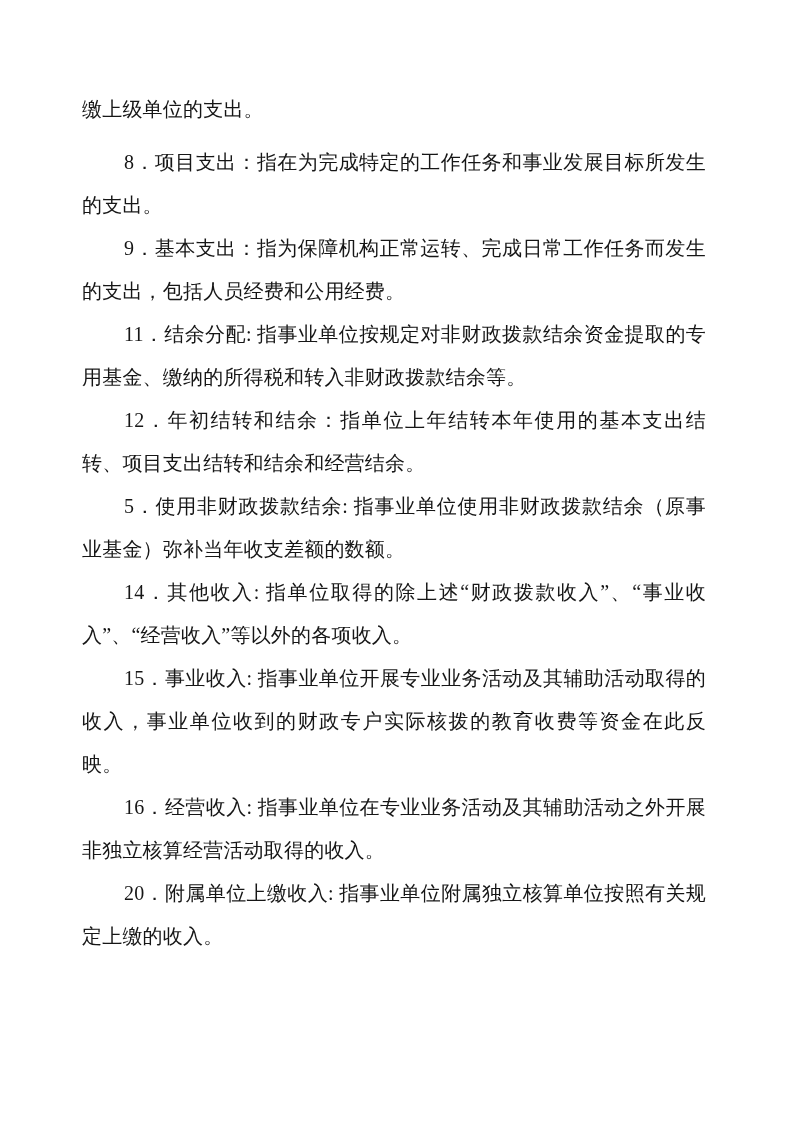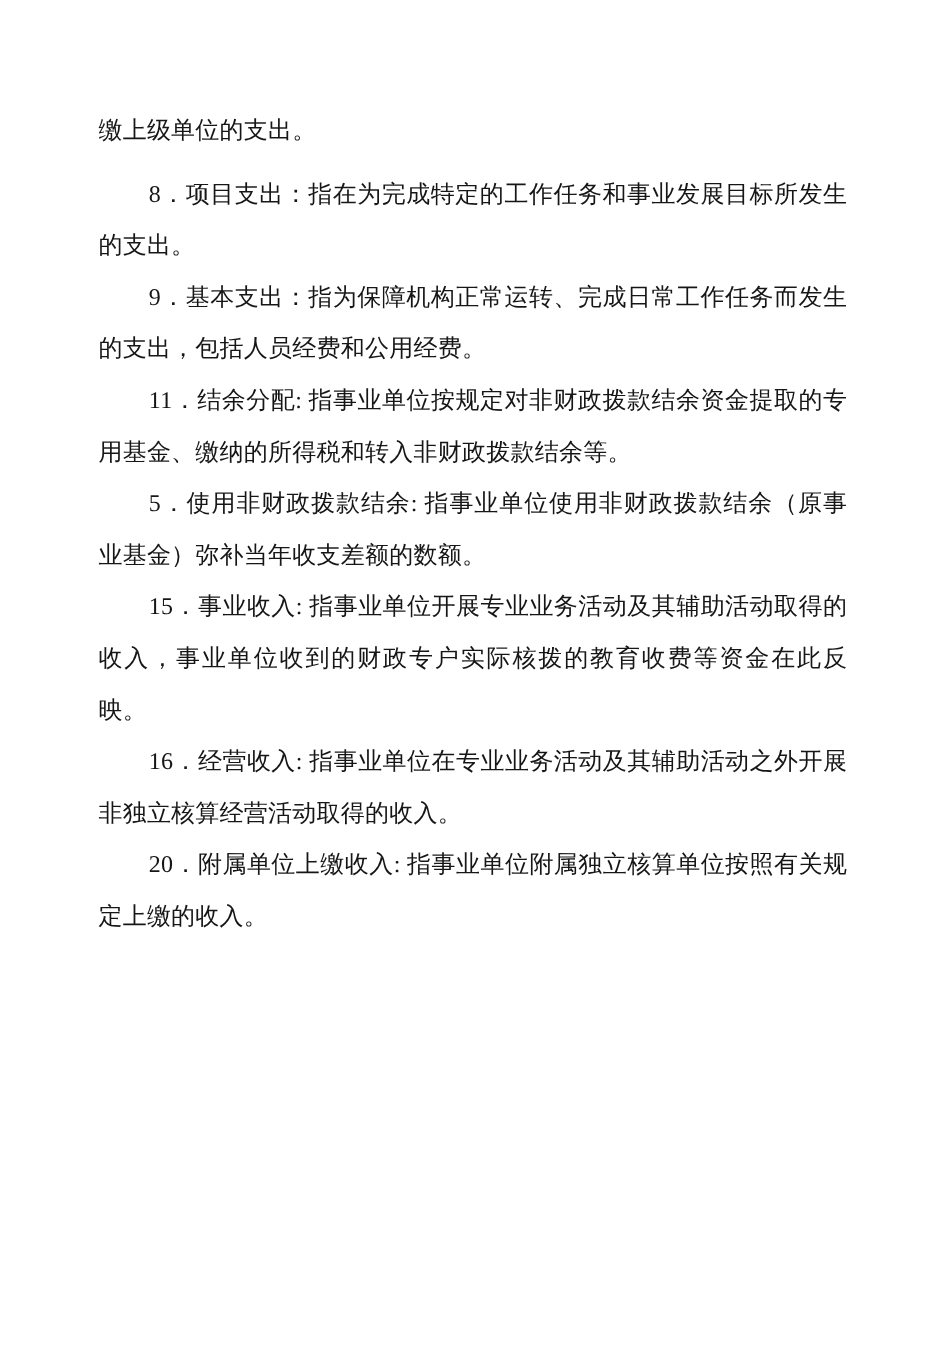--- a/index.html
+++ b/index.html
@@ -51,19 +51,21 @@
 </style>
 </head>
 <body>
 
 <div class="page">
   <div class="content">
     <p class="continuation">缴上级单位的支出。</p>
     <p class="indent">8．项目支出：指在为完成特定的工作任务和事业发展目标所发生的支出。</p>
     <p class="indent">9．基本支出：指为保障机构正常运转、完成日常工作任务而发生的支出，包括人员经费和公用经费。</p>
     <p class="indent">11．结余分配: 指事业单位按规定对非财政拨款结余资金提取的专用基金、缴纳的所得税和转入非财政拨款结余等。</p>
+    <p class="indent">12．年初结转和结余：指单位上年结转本年使用的基本支出结转、项目支出结转和结余和经营结余。</p>
     <p class="indent">5．使用非财政拨款结余: 指事业单位使用非财政拨款结余（原事业基金）弥补当年收支差额的数额。</p>
+    <p class="indent">14．其他收入: 指单位取得的除上述“财政拨款收入”、“事业收入”、“经营收入”等以外的各项收入。</p>
     <p class="indent">15．事业收入: 指事业单位开展专业业务活动及其辅助活动取得的收入，事业单位收到的财政专户实际核拨的教育收费等资金在此反映。</p>
     <p class="indent">16．经营收入: 指事业单位在专业业务活动及其辅助活动之外开展非独立核算经营活动取得的收入。</p>
     <p class="indent">20．附属单位上缴收入: 指事业单位附属独立核算单位按照有关规定上缴的收入。</p>
   </div>
   <div class="footer">- 20 -</div>
 </div>
 
 </body></html>

